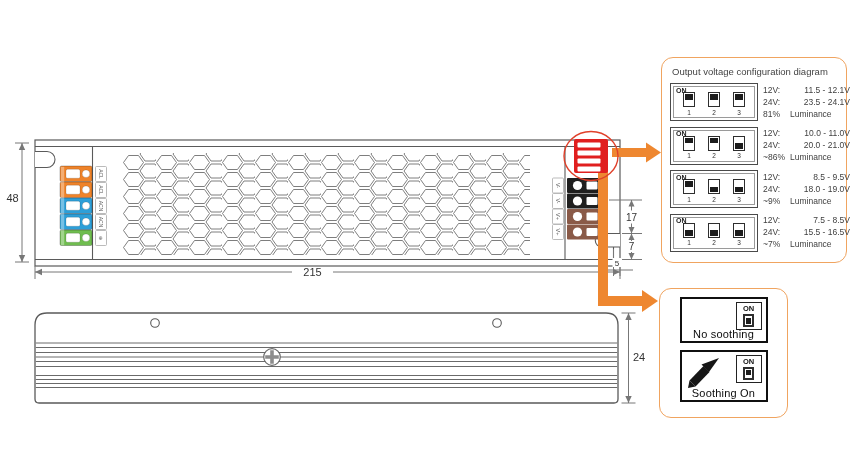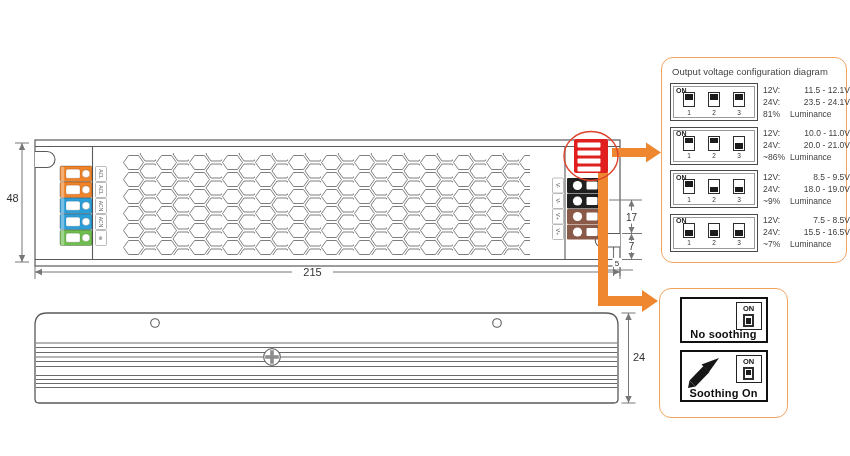--- a/index.html
+++ b/index.html
@@ -30,21 +30,21 @@
   .cfg-line.lum .v{text-align:left;}
 
   
   #sooth-panel{left:659px;top:288px;width:129px;height:130px;padding:8px 0;display:flex;flex-direction:column;align-items:center;gap:7px;}
   .sooth-box{width:88px;border:2.5px solid #101010;background:#fff;position:relative;box-sizing:border-box;}
   #sooth-no{height:46px;}
   #sooth-on{height:52px;}
   .sw-asm{position:absolute;top:2.5px;right:4px;width:24px;border:1.5px solid #222;padding:1px 0 2px 0;display:flex;flex-direction:column;align-items:center;background:#fff;}
   .sw-asm .on-sm{font-size:7.5px;font-weight:bold;color:#111;line-height:9px;}
   .sw-asm .dip-body{width:11px;height:13px;border-width:2px;margin-top:1px;}
-  .sooth-lbl{position:absolute;bottom:1.5px;left:0;right:0;text-align:center;font-size:11px;font-weight:bold;color:#0c0c0c;letter-spacing:0.2px;white-space:nowrap;}
+  .sooth-lbl{position:absolute;bottom:1.5px;left:0;right:0;text-align:center;font-size:11px;font-weight:normal;color:#0c0c0c;letter-spacing:0.2px;white-space:nowrap;}
   .arrow-ic{position:absolute;left:6px;top:6px;}
 </style>
 </head>
 <body>
 
 <div id="stage">
 
 <svg width="850" height="456" viewBox="0 0 850 456">
   <defs>
     <pattern id="hexmesh" x="123" y="154" width="33" height="17" patternUnits="userSpaceOnUse">

